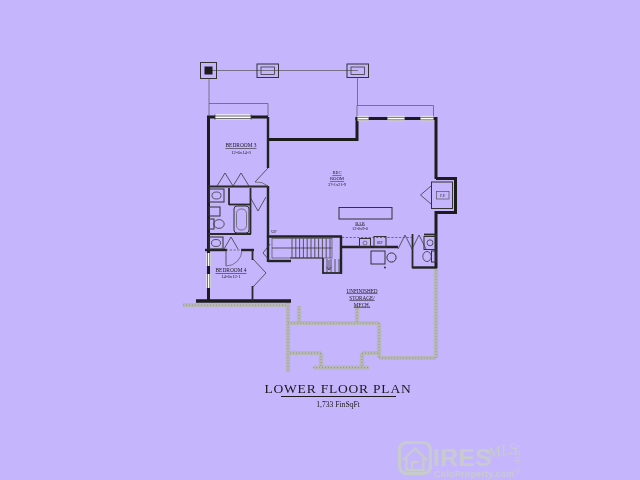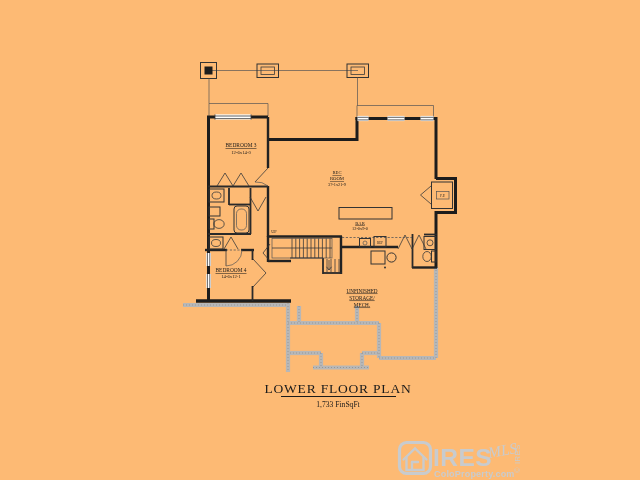--- a/index.html
+++ b/index.html
@@ -1,16 +1,16 @@
 <!DOCTYPE html>
 <html><head>
 <meta charset="utf-8">
 <style>
   html,body{margin:0;padding:0;background:#ffffff;}
-  #canvas{position:relative;width:640px;height:480px;background:#fdba74;overflow:hidden;
+  #canvas{position:relative;width:640px;height:480px;background:#c4b5fd;overflow:hidden;
           font-family:"Liberation Serif", serif;}
   svg{display:block;}
   .w35{stroke:#1c1c1c;stroke-width:3.4;fill:none;stroke-linecap:butt;}
   .w3{stroke:#1c1c1c;stroke-width:3;fill:none;stroke-linecap:butt;}
   .w25{stroke:#222;stroke-width:2.4;fill:none;}
   .w2{stroke:#2a2a2a;stroke-width:1.8;fill:none;}
   .t1{stroke:#333;stroke-width:1;fill:none;}
   .t08{stroke:#3a3a3a;stroke-width:.8;fill:none;}
   .t07{stroke:#555;stroke-width:.7;fill:none;}
   .dash{stroke:#555;stroke-width:.8;fill:none;stroke-dasharray:2.2,1.6;}

